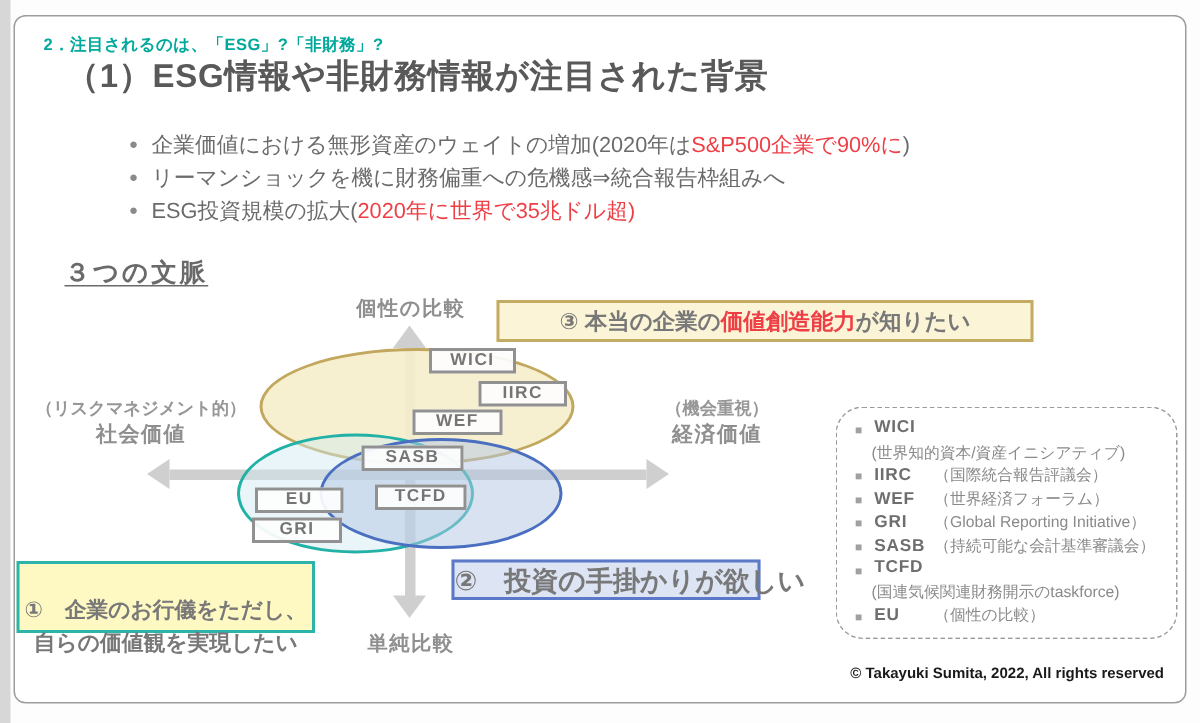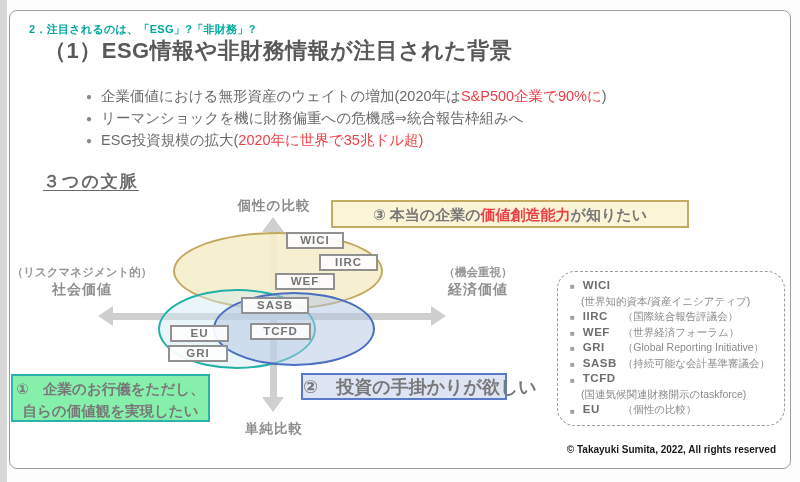--- a/index.html
+++ b/index.html
@@ -54,31 +54,31 @@
   .org-wef  { left:265px; top:262px; width:60px; }
   .org-sasb { left:231px; top:286px; width:68px; }
   .org-tcfd { left:240px; top:312px; width:61px; }
   .org-eu   { left:160px; top:314px; width:59px; }
   .org-gri  { left:158px; top:334px; width:60px; }
 
   
   .axis-label { position:absolute; color:#8f8f8f; font-weight:bold; text-align:center; }
   .lbl-top    { left:209px; top:186px; width:110px; font-size:13.5px; letter-spacing:1px; }
   .lbl-bottom { left:209px; top:409px; width:110px; font-size:13.5px; letter-spacing:1px; }
-  .lbl-left   { left:0px;  top:254px; width:144px; }
+  .lbl-left   { left:12px;  top:254px; width:144px; }
   .lbl-right  { left:408px; top:254px; width:120px; }
   .axis-label .l1 { font-size:11.5px; font-weight:bold; color:#979797; }
   .axis-label .l2 { font-size:14px; font-weight:bold; letter-spacing:1px; margin-top:1px; }
 
   
   .callout { position:absolute; font-weight:bold; color:#787878; text-align:center; }
   .c3 { left:321px; top:189px; width:358px; height:28px; line-height:25px; font-size:15px;
     background:#fbf4d6; border:2px solid #c3ab62; white-space:nowrap; }
   .c1 { left:1px; top:363px; width:199px; height:48px; font-size:14.5px; line-height:22px;
-    background:#86efac; border:2px solid #2cb4ab; padding-top:2px; white-space:nowrap; }
+    background:#fef9c3; border:2px solid #2cb4ab; padding-top:20px; white-space:nowrap; }
   .c2 { left:291px; top:362px; width:206px; height:27px; line-height:24px; font-size:18px;
     background:#dde4f4; border:2px solid #5b79c8; white-space:nowrap; }
 
   
   .legend { position:absolute; left:547px; top:260px; width:228px; height:155px;
     border:1.5px dashed #9a9a9a; border-radius:18px; padding:7px 10px 6px 12px;
     display:flex; flex-direction:column; justify-content:space-around; overflow:hidden; }
   .legend .row { display:flex; align-items:baseline; white-space:nowrap; height:15.4px; }
   .legend .sq { font-size:8px; color:#a0a0a0; margin-right:8px; align-self:center; }
   .legend .nm { font-size:11.5px; font-weight:bold; color:#6e6e6e; min-width:40px; letter-spacing:0.5px; }

